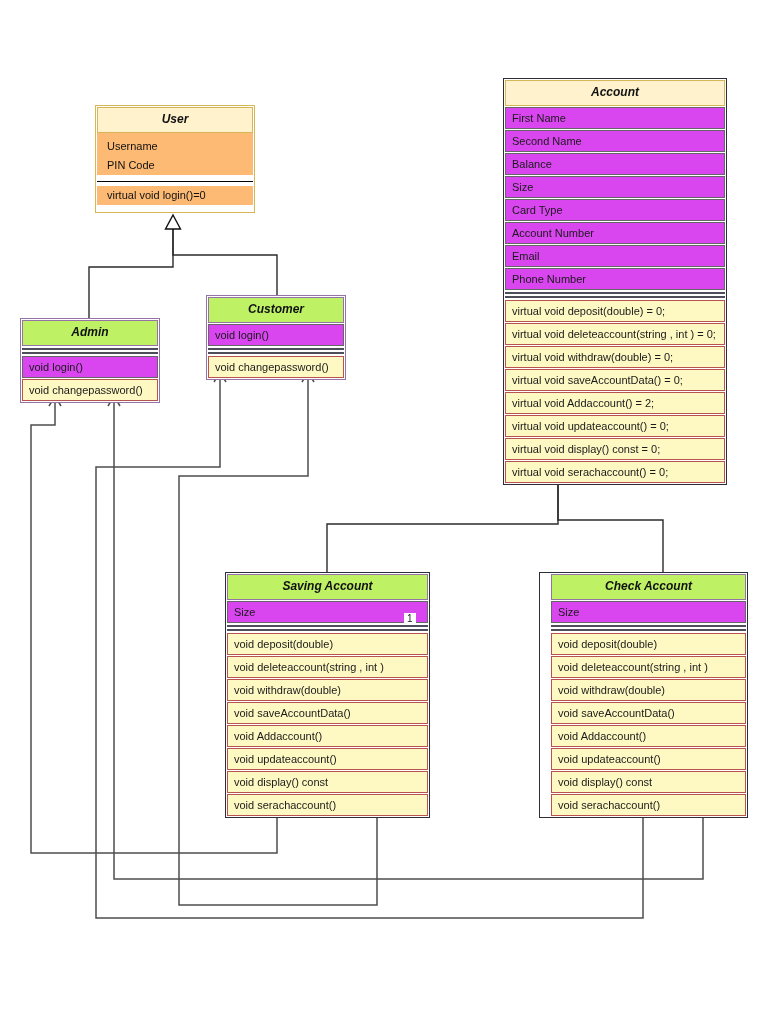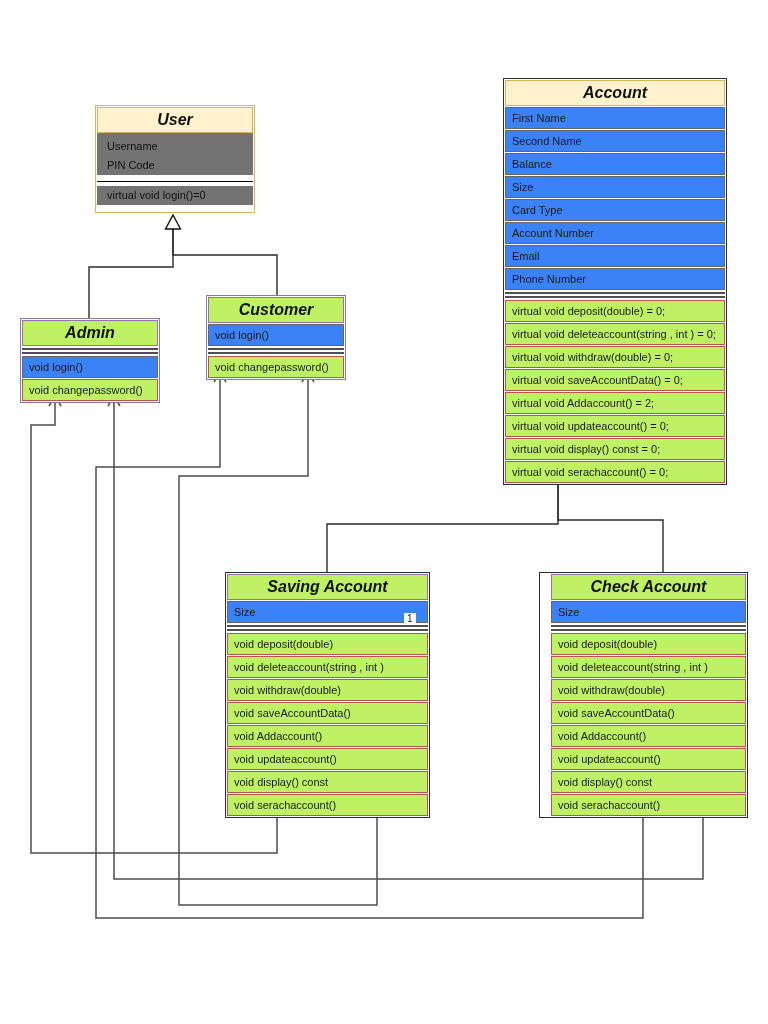--- a/index.html
+++ b/index.html
@@ -6,34 +6,34 @@
   .canvas {
     position:relative; width:768px; height:1024px; background:#ffffff;
     font-family:"Liberation Sans", sans-serif; overflow:hidden;
   }
   .edges { position:absolute; left:0; top:0; width:768px; height:1024px; }
   .box { position:absolute; background:#ffffff; padding:1px; box-sizing:border-box; }
   .box.dark   { border:1px solid #2e2e3a; }
   .box.purple { border:1px solid #9673A6; }
   .box.yellow { border:1px solid #D6B656; }
   .hdr {
-    font-size:16px; font-weight:bold; font-style:italic; color:#111;
+    font-size:12px; font-weight:bold; font-style:italic; color:#111;
     text-align:center; padding:5px 2px 6px 2px; line-height:13px;
   }
   .hdr.y { background:#FFF2CC; border:1px solid #D6B656; }
   .hdr.p { background:#bef264; border:1px solid #9673A6; }
   .row {
     font-size:11px; color:#1a1a1a; line-height:13px;
     padding:4px 6px 3px 6px; margin-top:1px; border:1px solid;
     white-space:nowrap; overflow:hidden;
   }
-  .row.gray { background:#3b82f6; border-color:#666666; }
-  .row.pink { background:#bef264; border-color:#B85450; }
+  .row.gray { background:#d946ef; border-color:#666666; }
+  .row.pink { background:#fef9c3; border-color:#B85450; }
   .sep { height:2px; border-top:2px solid #4e4e5a; border-bottom:2px solid #4e4e5a; margin:2px 0; }
-  .plain { font-size:11px; color:#111; line-height:15px; padding:2px 10px; background:#737373; }
+  .plain { font-size:11px; color:#111; line-height:15px; padding:2px 10px; background:#fdba74; }
   .uline { border-top:1.5px solid #000; margin:6px 0 4px 0; }
   .multi {
     position:absolute; font-size:10px; color:#222; background:#ffffff;
     padding:0 3px; line-height:12px;
   }
 </style>
 </head>
 <body>
 
 <div class="canvas">

